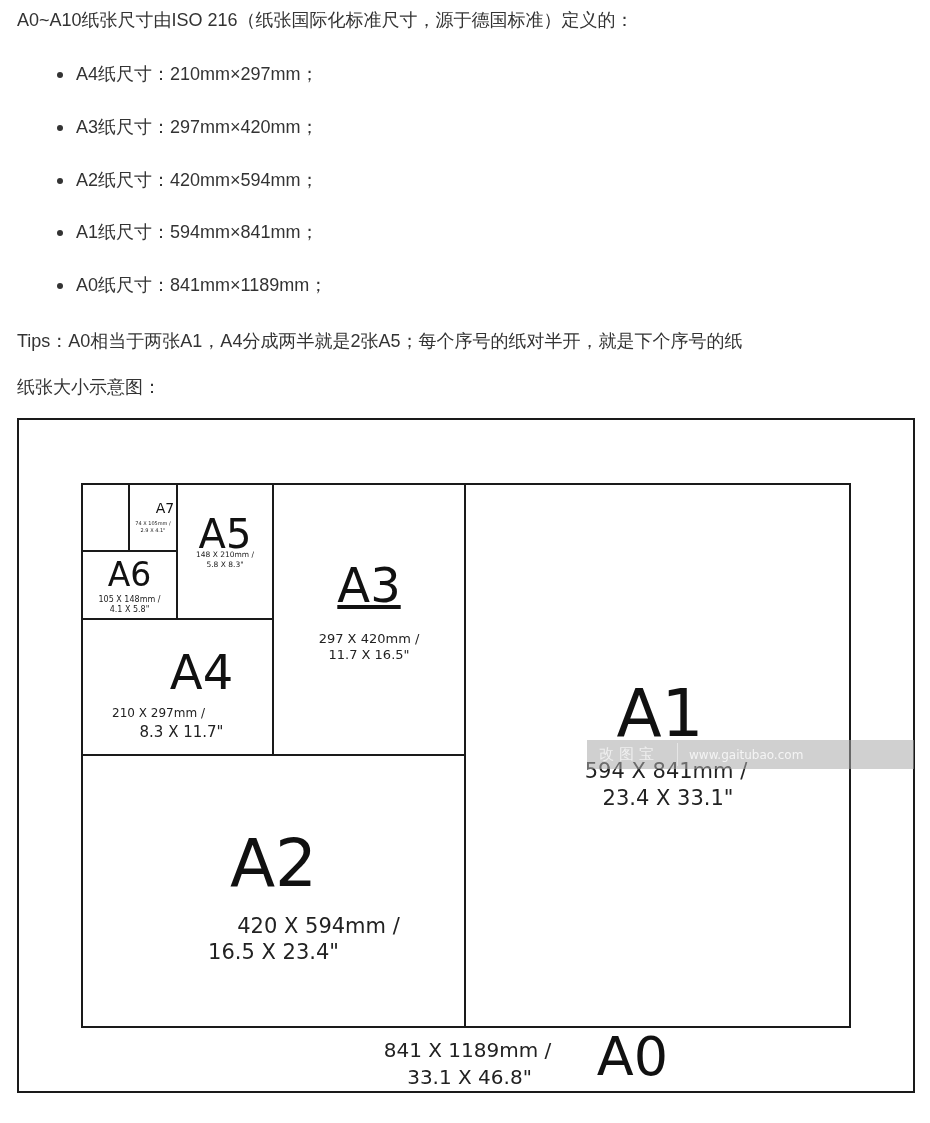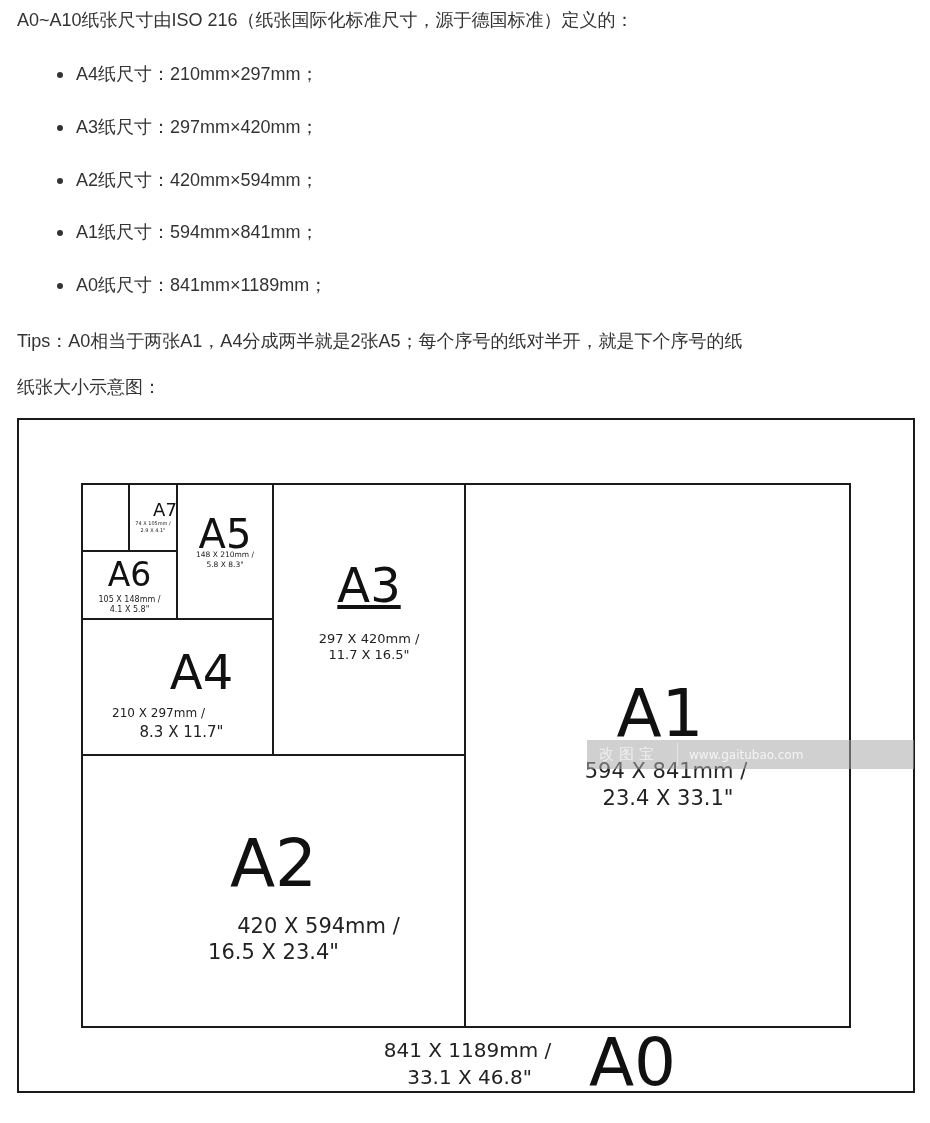--- a/index.html
+++ b/index.html
@@ -74,21 +74,21 @@
 <div class="box" style="left:81px; top:618px; width:193px; height:138px;"></div>
 
 <div class="box" style="left:176px; top:483px; width:98px; height:137px;"></div>
 
 <div class="box" style="left:81px; top:550px; width:97px; height:70px;"></div>
 
 <div class="box" style="left:128px; top:483px; width:50px; height:69px;"></div>
 
 <div class="box" style="left:81px; top:483px; width:49px; height:69px;"></div>
 
-<div class="lbl big" style="left:129px; top:501px; width:72px; font-size:18px;">A7</div>
+<div class="lbl big" style="left:129px; top:501px; width:72px; font-size:14px;">A7</div>
 <div class="lbl dim" style="left:129px; top:521px; width:48px; font-size:5px;">74 X 105mm /</div>
 <div class="lbl dim" style="left:129px; top:528px; width:48px; font-size:5px;">2.9 X 4.1"</div>
 
 <div class="lbl big" style="left:177px; top:514px; width:96px; font-size:40px;">A5</div>
 <div class="lbl dim" style="left:177px; top:551px; width:96px; font-size:7.5px;">148 X 210mm /</div>
 <div class="lbl dim" style="left:177px; top:561px; width:96px; font-size:7.5px;">5.8 X 8.3"</div>
 
 <div class="lbl big" style="left:82px; top:558px; width:95px; font-size:33px;">A6</div>
 <div class="lbl dim" style="left:82px; top:595px; width:95px; font-size:8px;">105 X 148mm /</div>
 <div class="lbl dim" style="left:82px; top:605px; width:95px; font-size:8px;">4.1 X 5.8"</div>
@@ -104,19 +104,19 @@
 <div class="lbl big" style="left:82px; top:831px; width:383px; font-size:66px;">A2</div>
 <div class="lbl dim" style="left:82px; top:914px; width:383px; font-size:21px;margin-left:45px;">420 X 594mm /</div>
 <div class="lbl dim" style="left:82px; top:940px; width:383px; font-size:21px;">16.5 X 23.4"</div>
 
 <div class="lbl big" style="left:560px; top:681px; width:200px; font-size:66px;">A1</div>
 <div class="lbl dim" style="left:566px; top:759px; width:200px; font-size:21px;">594 X 841mm /</div>
 <div class="lbl dim" style="left:568px; top:786px; width:200px; font-size:21px;">23.4 X 33.1"</div>
 
 <div class="lbl dim" style="left:360px; top:1039px; width:215px; font-size:20px;">841 X 1189mm /</div>
 <div class="lbl dim" style="left:362px; top:1066px; width:215px; font-size:20px;">33.1 X 46.8"</div>
-<div class="lbl big" style="left:580px; top:1030px; width:105px; font-size:66px;">A0</div>
+<div class="lbl big" style="left:580px; top:1030px; width:105px; font-size:54px;">A0</div>
 
 <div class="watermark">
   <span class="wm-cn">改图宝</span>
   <span class="wm-sep"></span>
   <span class="wm-url">www.gaitubao.com</span>
 </div>
 
 </body></html>

